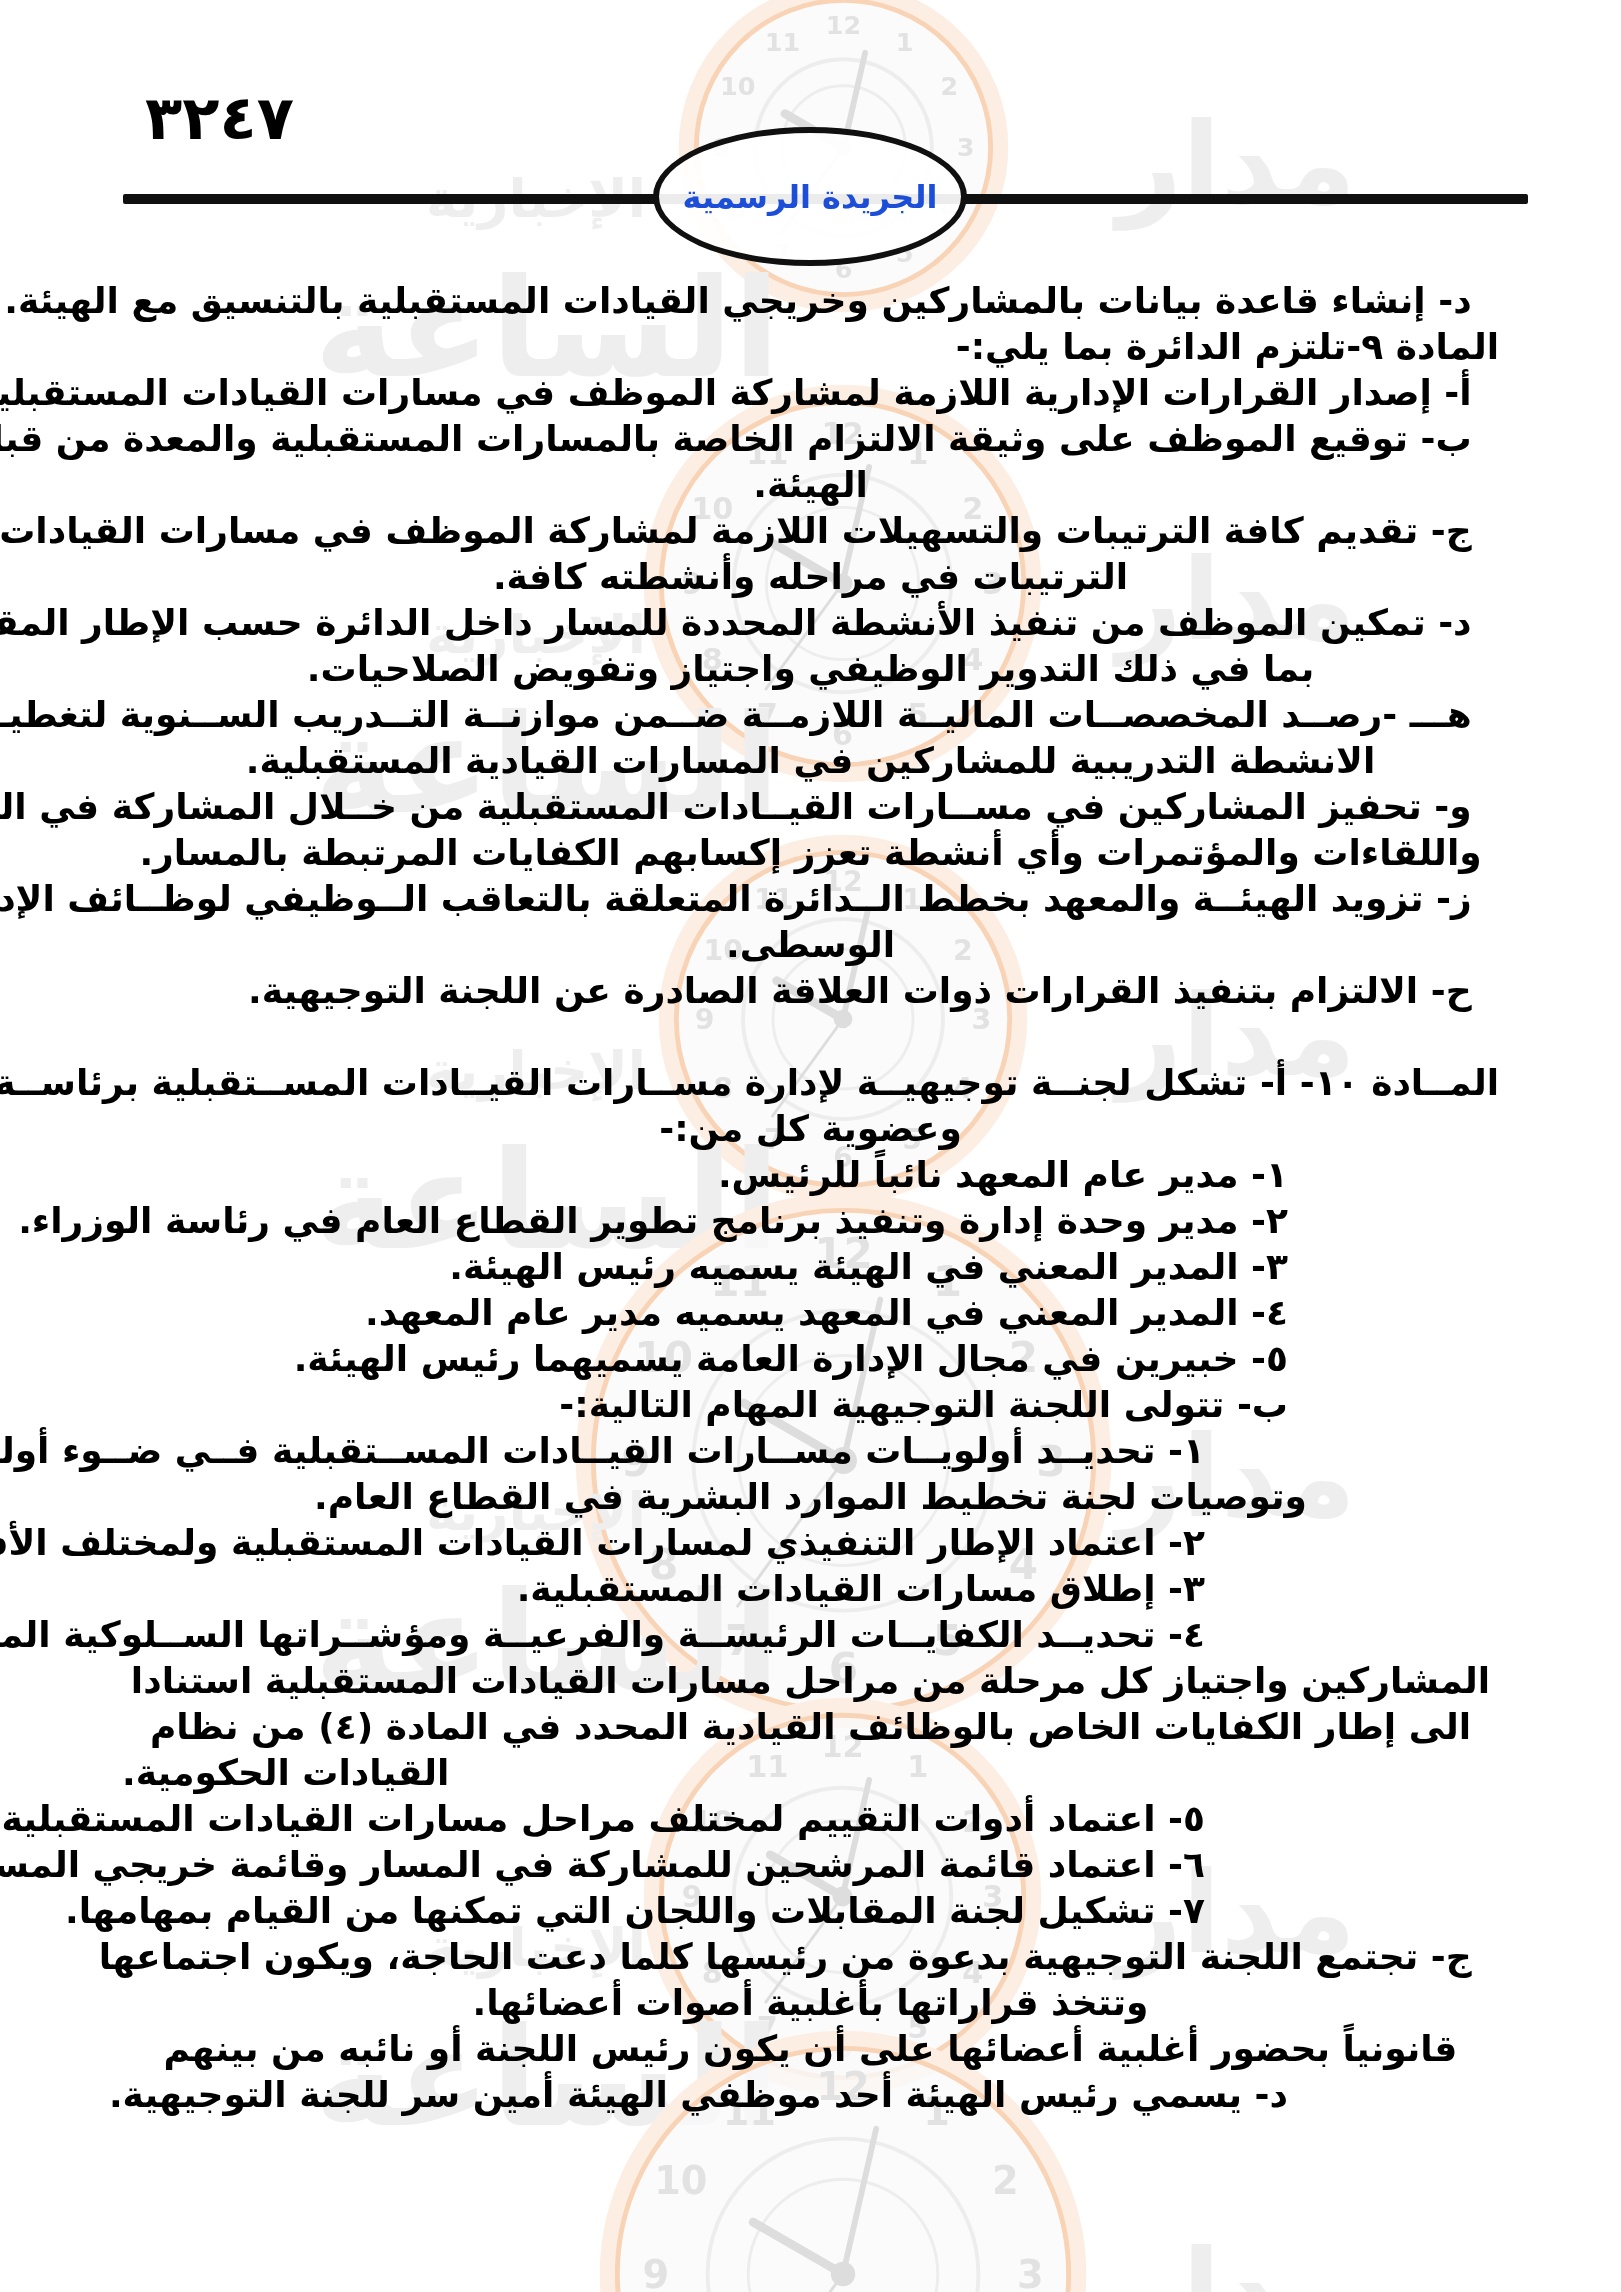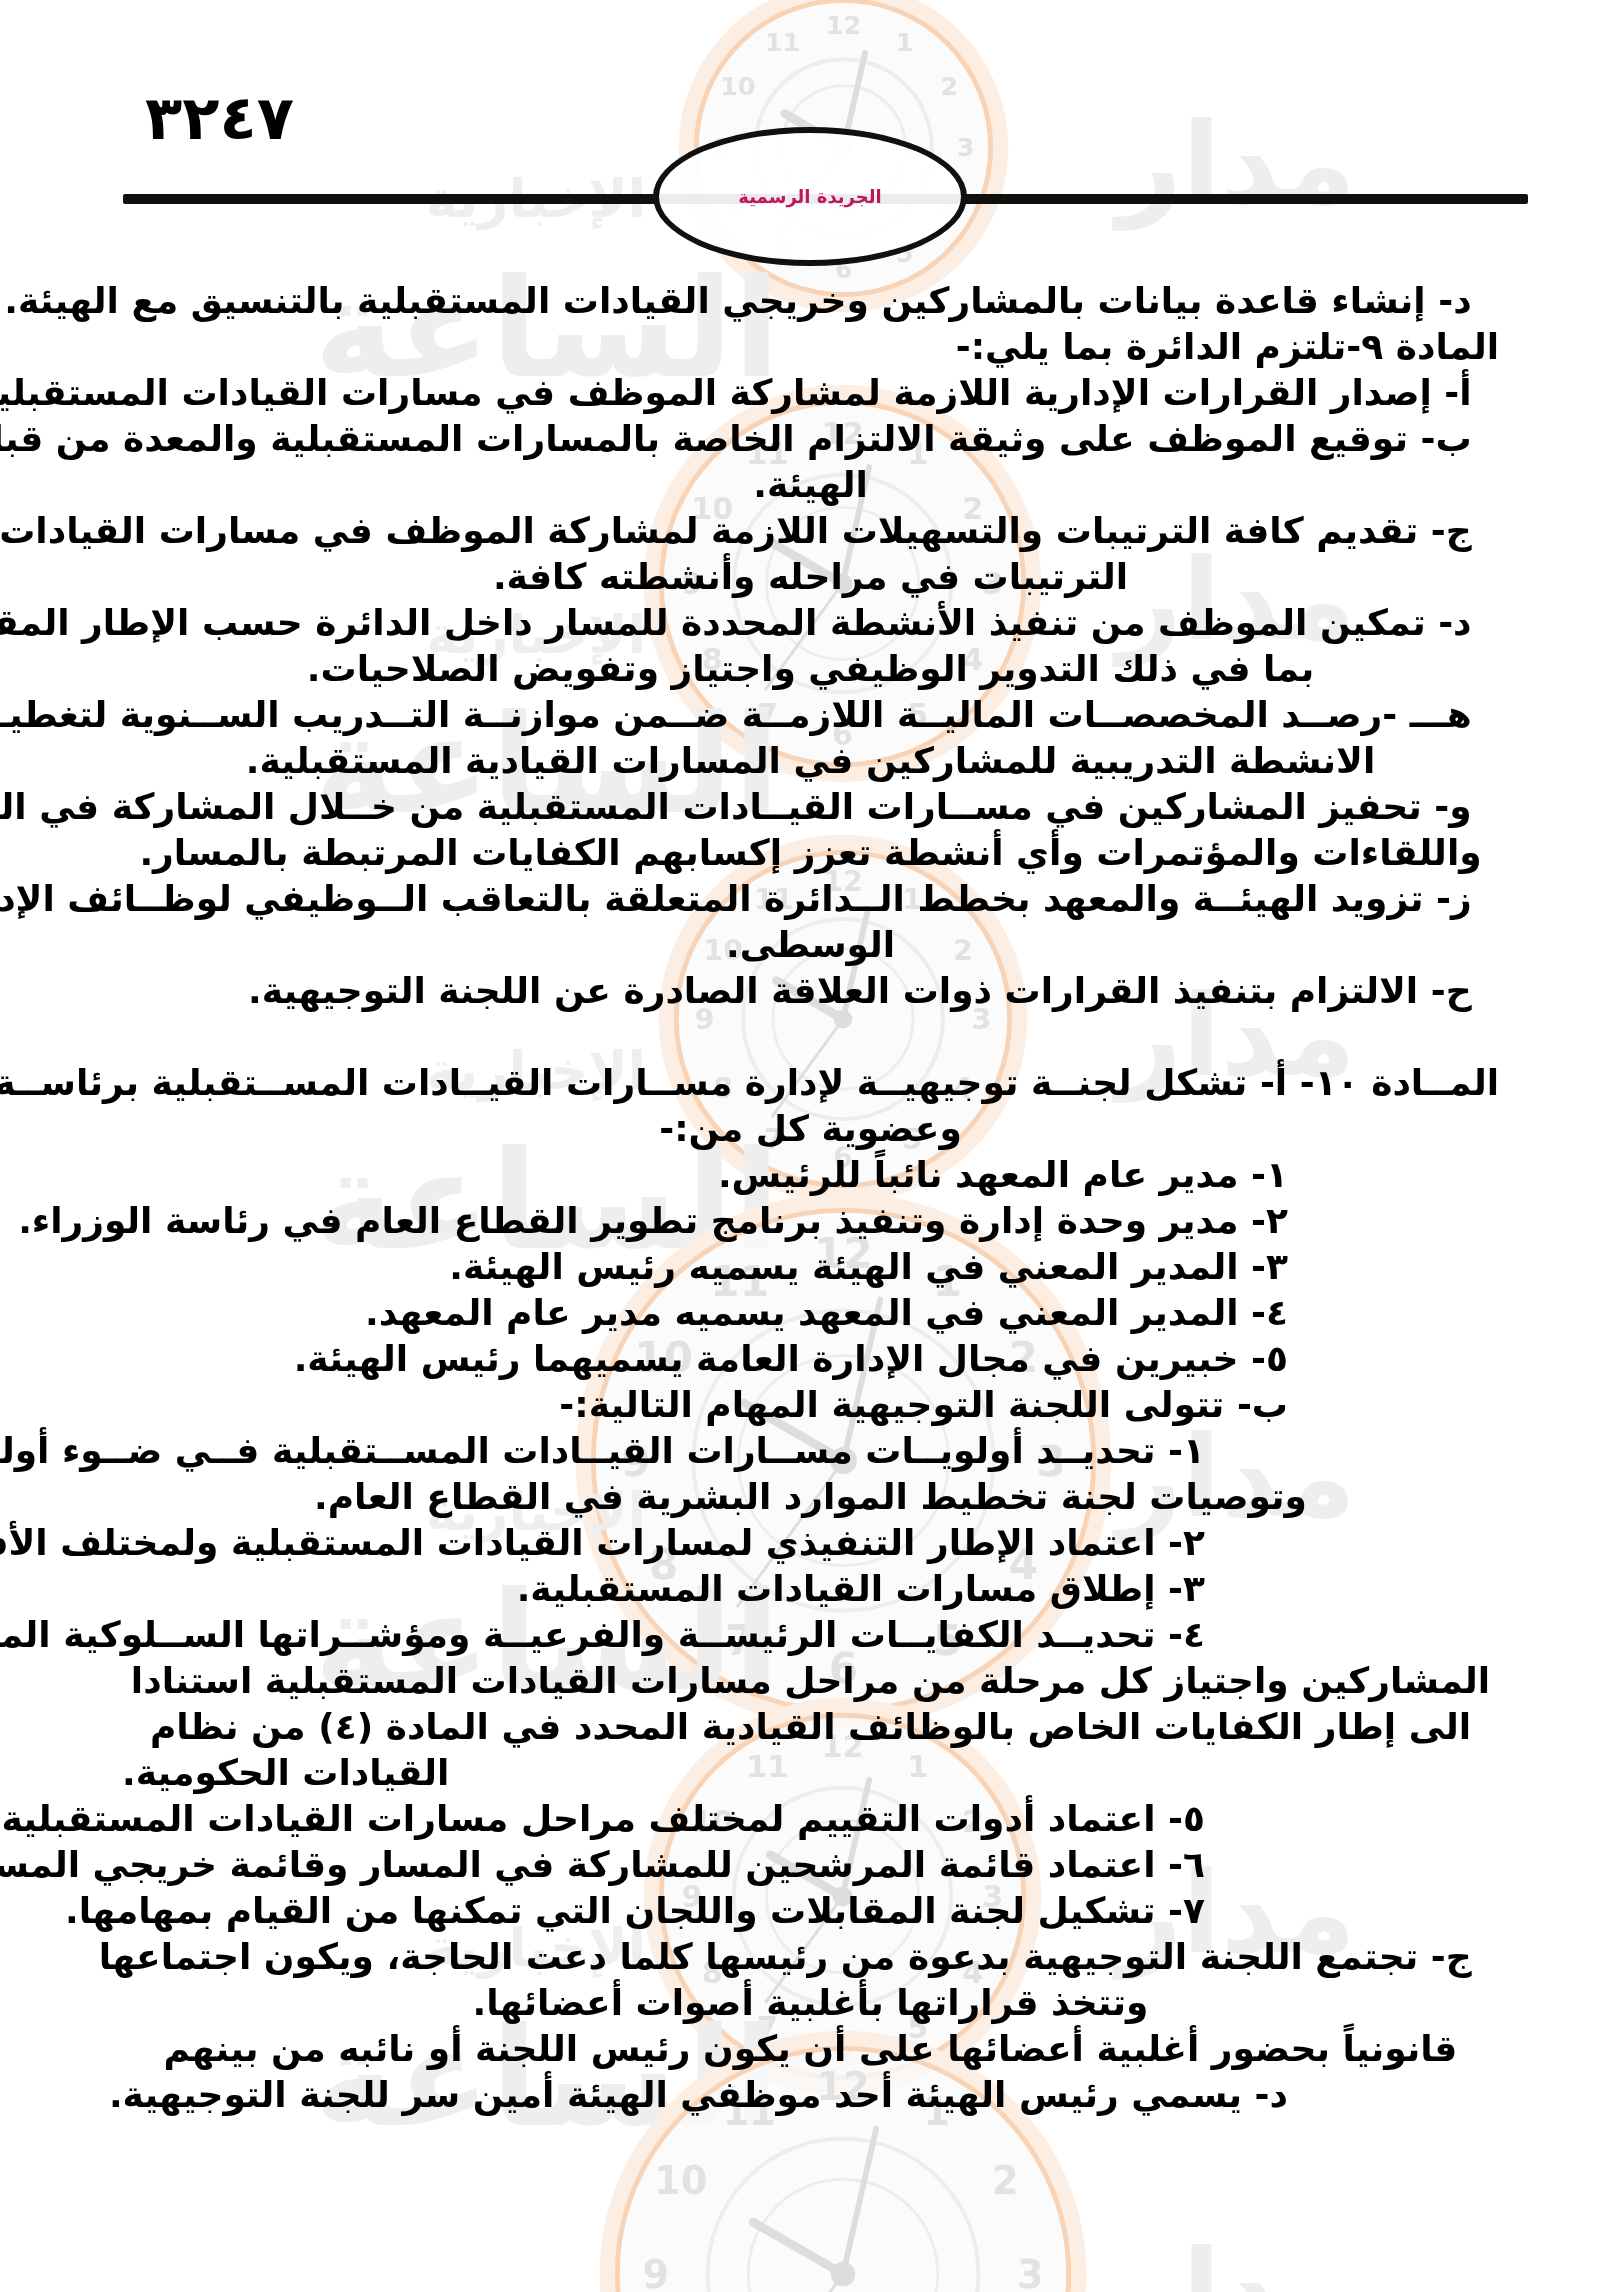--- a/index.html
+++ b/index.html
@@ -24,21 +24,21 @@
   .rule{
     position:absolute;left:123px;top:194px;width:1405px;height:9.8px;
     background:#101010;border-radius:2px;
   }
   .badge{
     position:absolute;left:653px;top:127px;width:302px;height:127px;
     border:6.9px solid #101010;border-radius:50%;
     background:rgba(255,255,255,.92);
     display:flex;align-items:center;justify-content:center;
   }
-  .badge span{font-size:18px;font-weight:bold;color:#be185d;direction:rtl;text-align:right;}
+  .badge span{font-size:32px;font-weight:bold;color:#1d4ed8;direction:rtl;text-align:right;}
   
   .doc{
     position:absolute;z-index:1;top:278px;left:122px;right:122px;
     direction:rtl;color:#000;
   }
   .line{
     font-size:36px;font-weight:bold;line-height:46px;
     white-space:nowrap;
   }
   .al-flush{text-align:right;}

